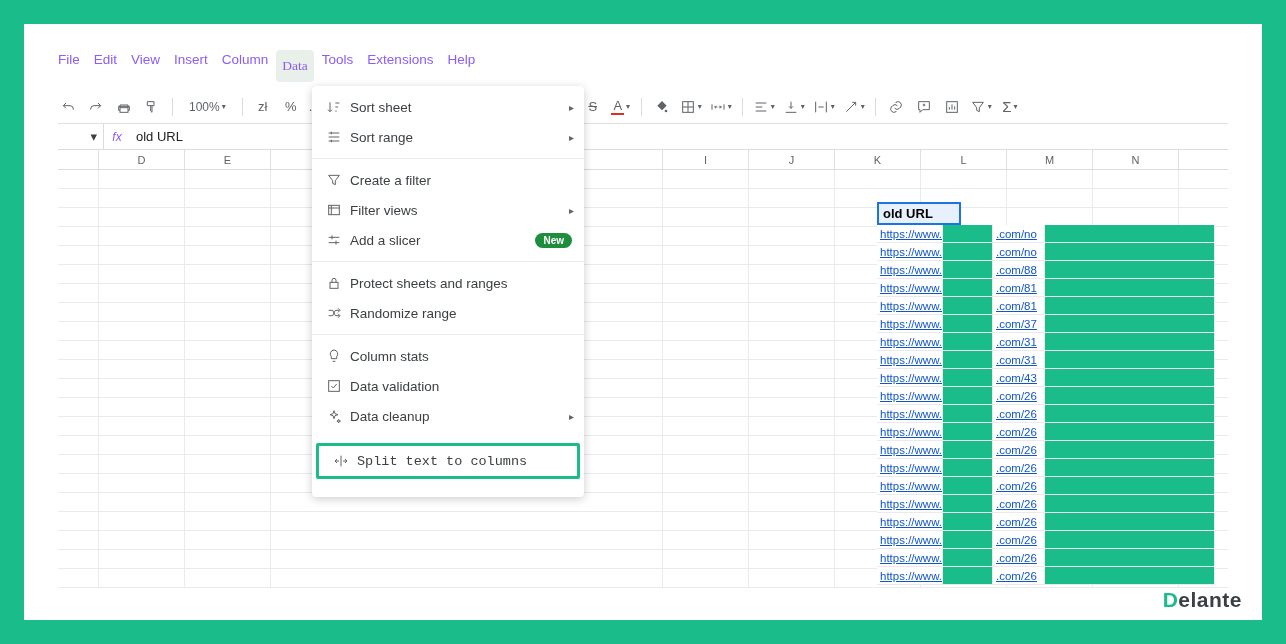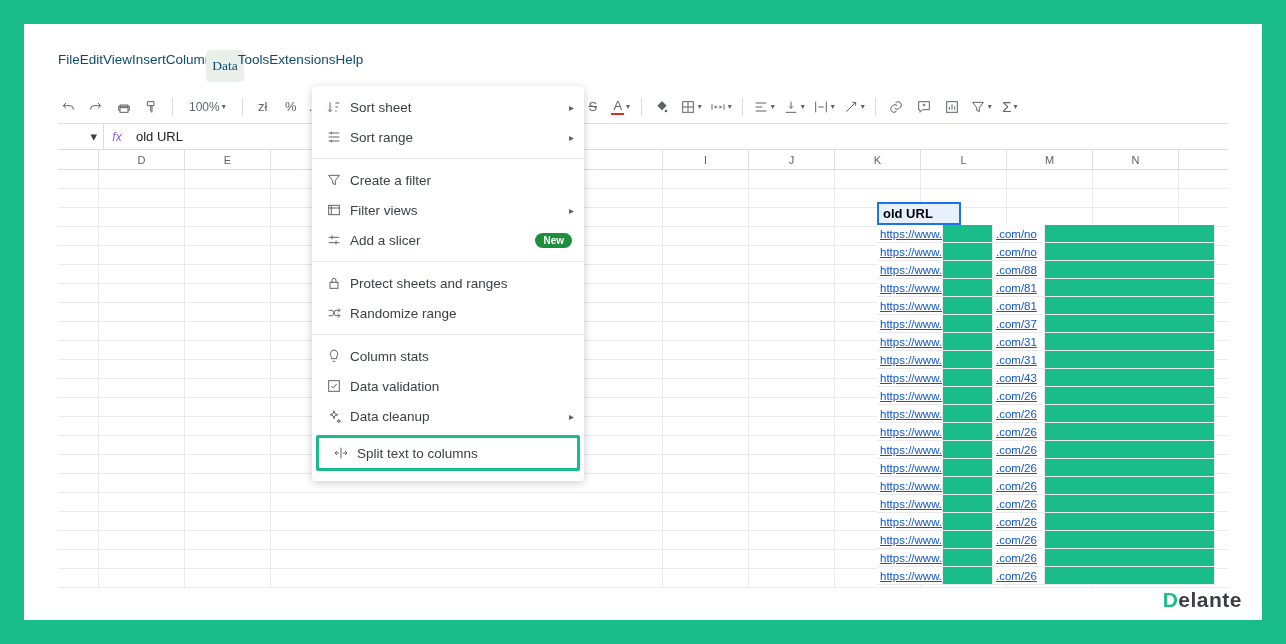--- a/index.html
+++ b/index.html
@@ -1,20 +1,20 @@
 <!DOCTYPE html>
 <html><head>
 <meta charset="utf-8">
 <style>
 * { box-sizing: border-box; margin: 0; padding: 0; }
 body { font-family: Arial, "Helvetica Neue", sans-serif; background: #1abc8a; width: 1286px; height: 644px; overflow: hidden; }
 .frame { background: #fff; margin: 24px; height: 596px; position: relative; }
 .app { padding: 28px 34px 0 34px; position: relative; height: 100%; }
 
-.menubar { display: flex; font-size: 13.5px; color: #0c4a6e; padding: 0 0 10px 0; }
+.menubar { display: flex; gap: 14px; font-size: 13.5px; color: #8b5cf6; padding: 0 0 10px 0; }
 .menubar span { cursor: pointer; }
 .menubar .active { background: #e8f0e9; border-radius: 4px; padding: 8px 6px; margin: -2px -6px; font-family: Liberation Serif, serif; }
 
 .toolbar { display: flex; align-items: center; gap: 8px; padding: 6px 0; border-bottom: 1px solid #e0e0e0; height: 34px; }
 .tool-sep { width: 1px; height: 18px; background: #dadce0; margin: 0 2px; }
 .tool { display: flex; align-items: center; justify-content: center; min-width: 20px; height: 24px; color: #5f6368; font-size: 13px; cursor: pointer; }
 .tool svg { width: 16px; height: 16px; stroke: #5f6368; fill: none; stroke-width: 1.5; }
 .tool .fill { fill: #5f6368; stroke: none; }
 .dropdown-caret::after { content: "▾"; font-size: 8px; margin-left: 2px; color: #5f6368; }
 .zoom { font-size: 12px; color: #5f6368; padding: 0 6px; }
@@ -37,21 +37,21 @@
 .grid .wide { width: 86px; }
 
 
 .data-menu { position: absolute; top: 62px; left: 288px; width: 272px; background: #fff; box-shadow: 0 2px 10px rgba(0,0,0,.2); border-radius: 4px; padding: 6px 0; z-index: 50; }
 .menu-item { display: flex; align-items: center; padding: 7px 14px; font-size: 13.5px; color: #3c4043; cursor: pointer; position: relative; }
 .menu-item .mi-icon { width: 24px; display: flex; align-items: center; color: #5f6368; }
 .menu-item .mi-icon svg { width: 16px; height: 16px; stroke: #5f6368; fill: none; stroke-width: 1.5; }
 .menu-item.has-sub::after { content: "▸"; position: absolute; right: 10px; font-size: 10px; color: #5f6368; }
 .menu-divider { height: 1px; background: #e8eaed; margin: 6px 0; }
 .new-badge { position: absolute; right: 12px; background: #1e8e3e; color: #fff; font-size: 10px; font-weight: 600; padding: 2px 8px; border-radius: 10px; }
-.data-menu .highlight-box { border: 3px solid #1abc8a; margin: 4px 4px; border-radius: 2px; }
+.data-menu .highlight-box { border: 3px solid #1abc8a; margin: 12px 4px; border-radius: 2px; font-family: Liberation Mono, monospace; }
 .data-menu .highlight-box .menu-item { background: #fff; }
 
 
 .url-list { position: absolute; top: 178px; left: 853px; width: 338px; z-index: 30; }
 .url-header { background: #e8f0fe; border: 2px solid #1a73e8; font-size: 13px; font-weight: 700; padding: 2px 4px; width: 84px; color: #000; }
 .url-row { display: flex; height: 18px; font-size: 11.5px; color: #15c; background: #fff; border-bottom: 1px solid #e8eaed; }
 .url-row .seg { border-right: 1px solid #e8eaed; padding: 0 3px; overflow: hidden; white-space: nowrap; line-height: 18px; }
 .url-row .seg.a { width: 66px; text-decoration: underline; }
 .url-row .seg.b { width: 50px; background: #1abc8a; }
 .url-row .seg.c { width: 52px; text-decoration: underline; }

